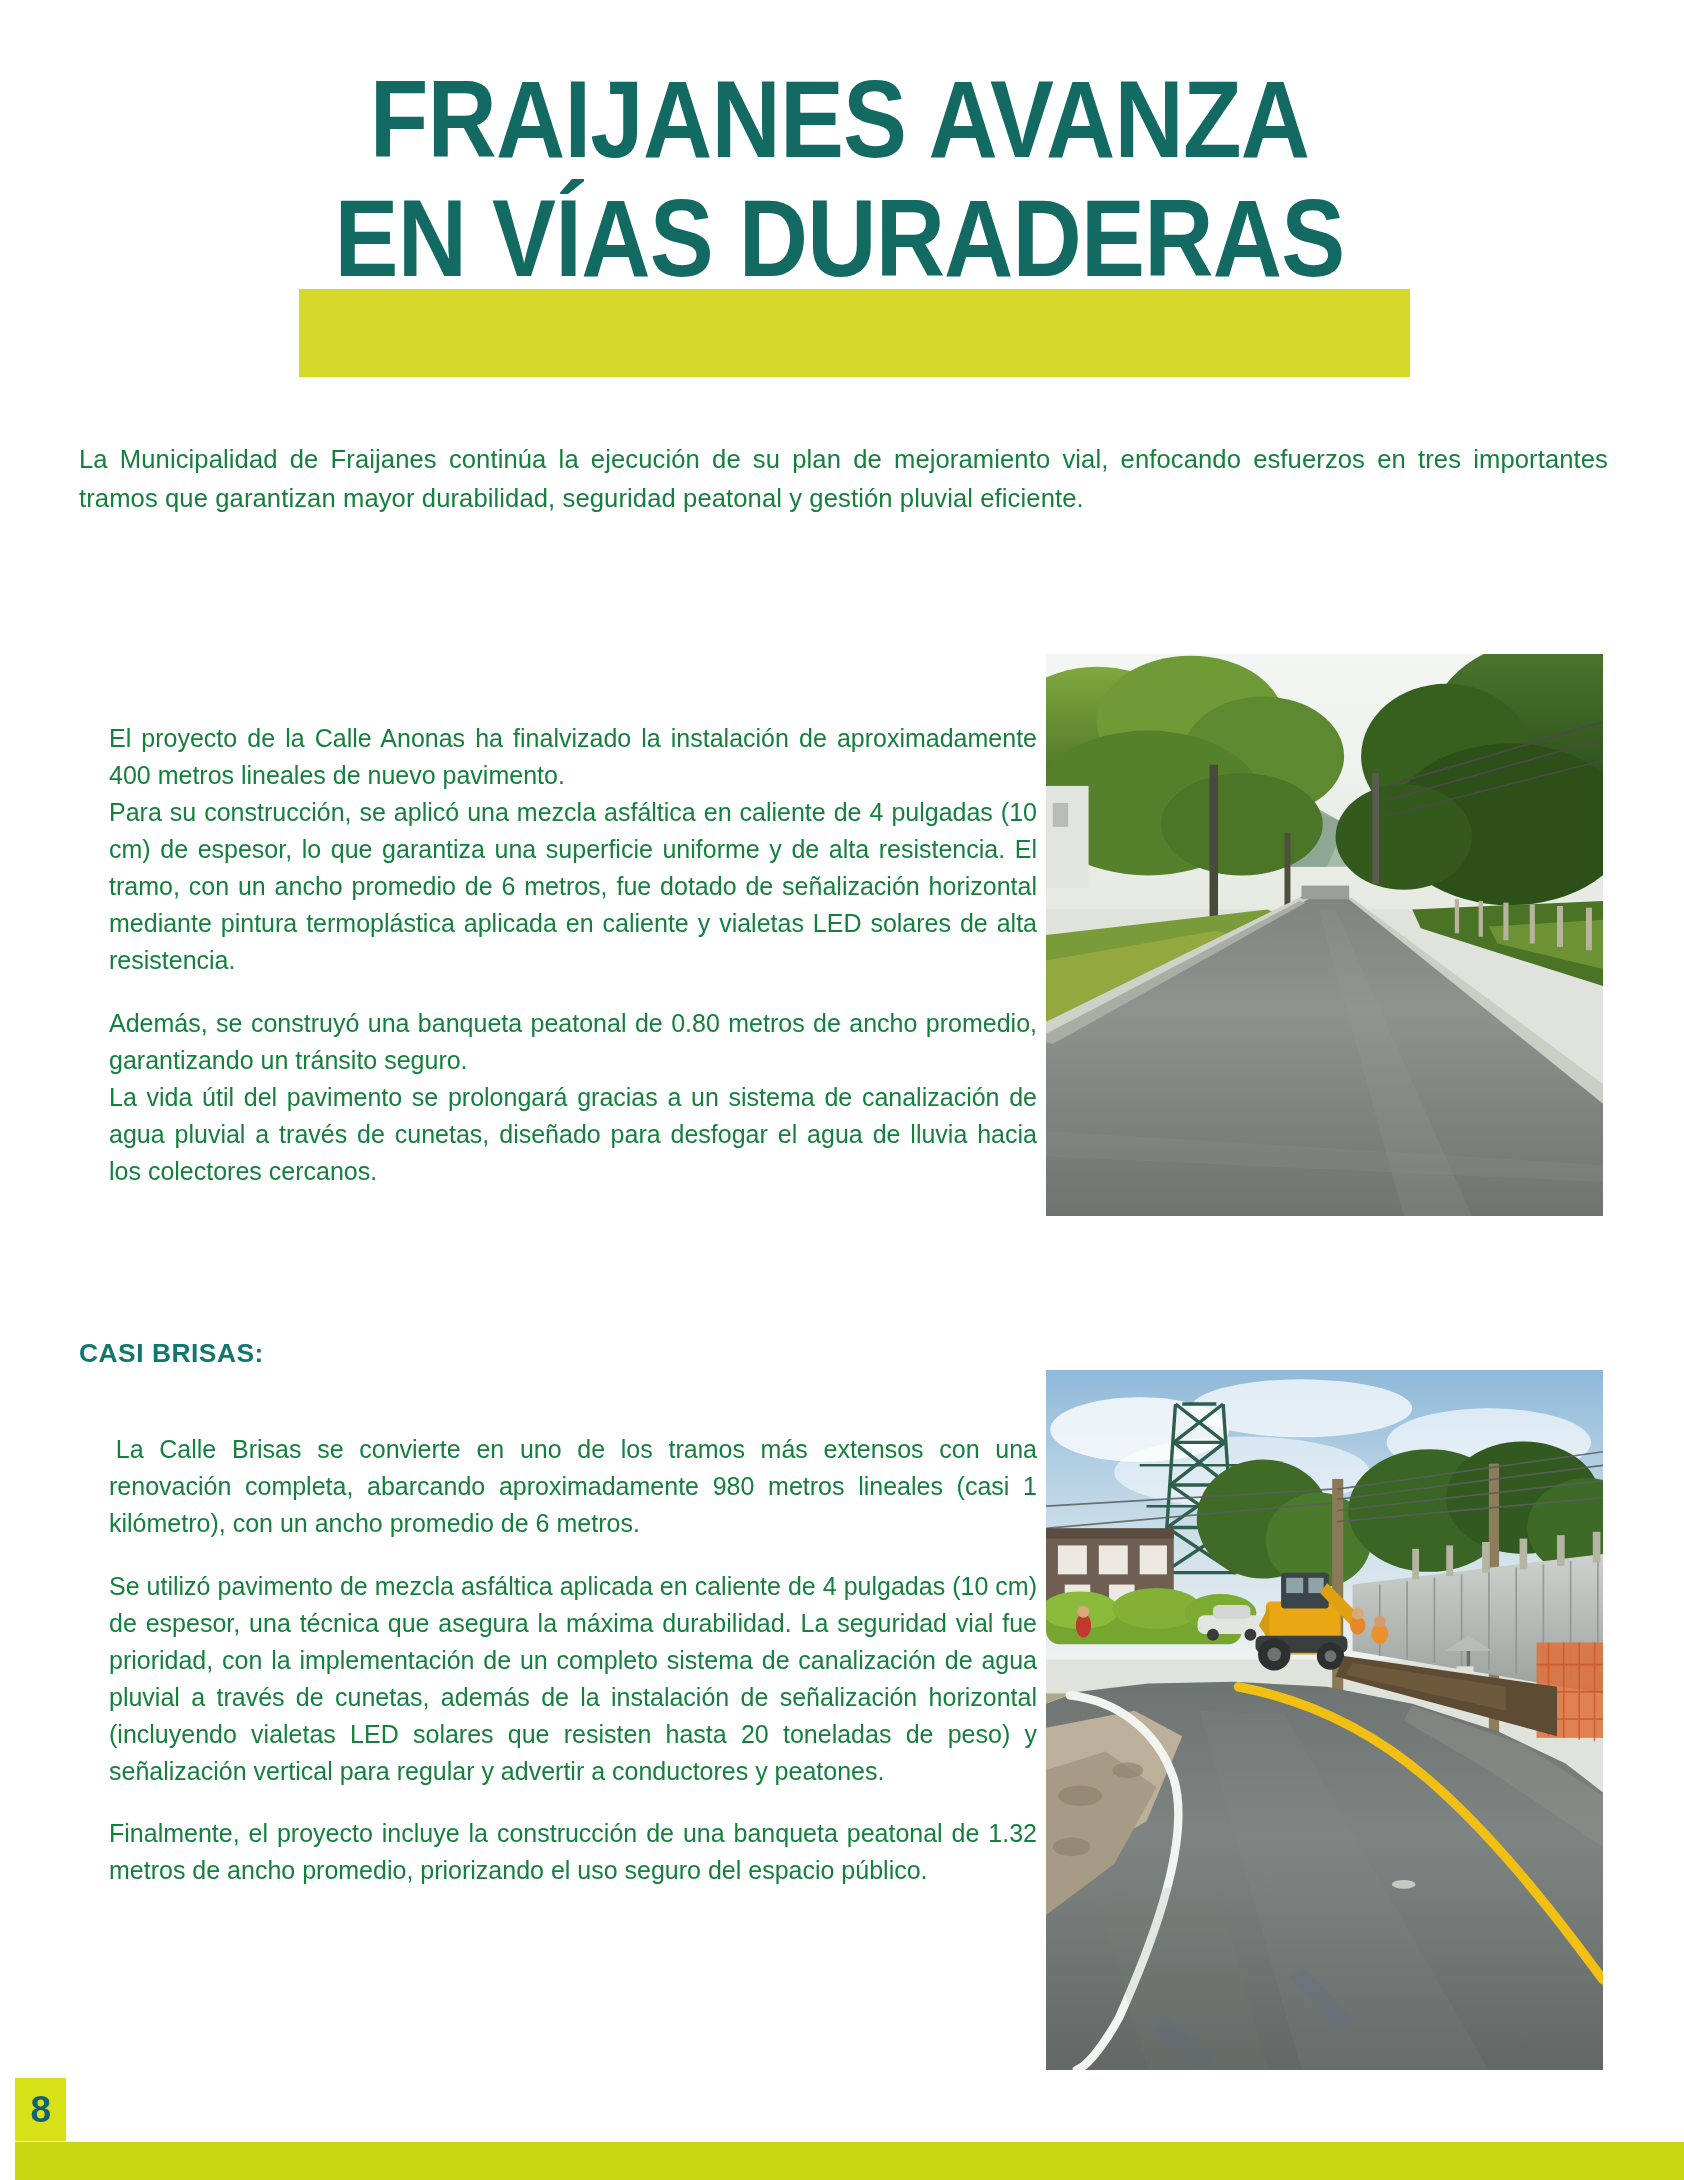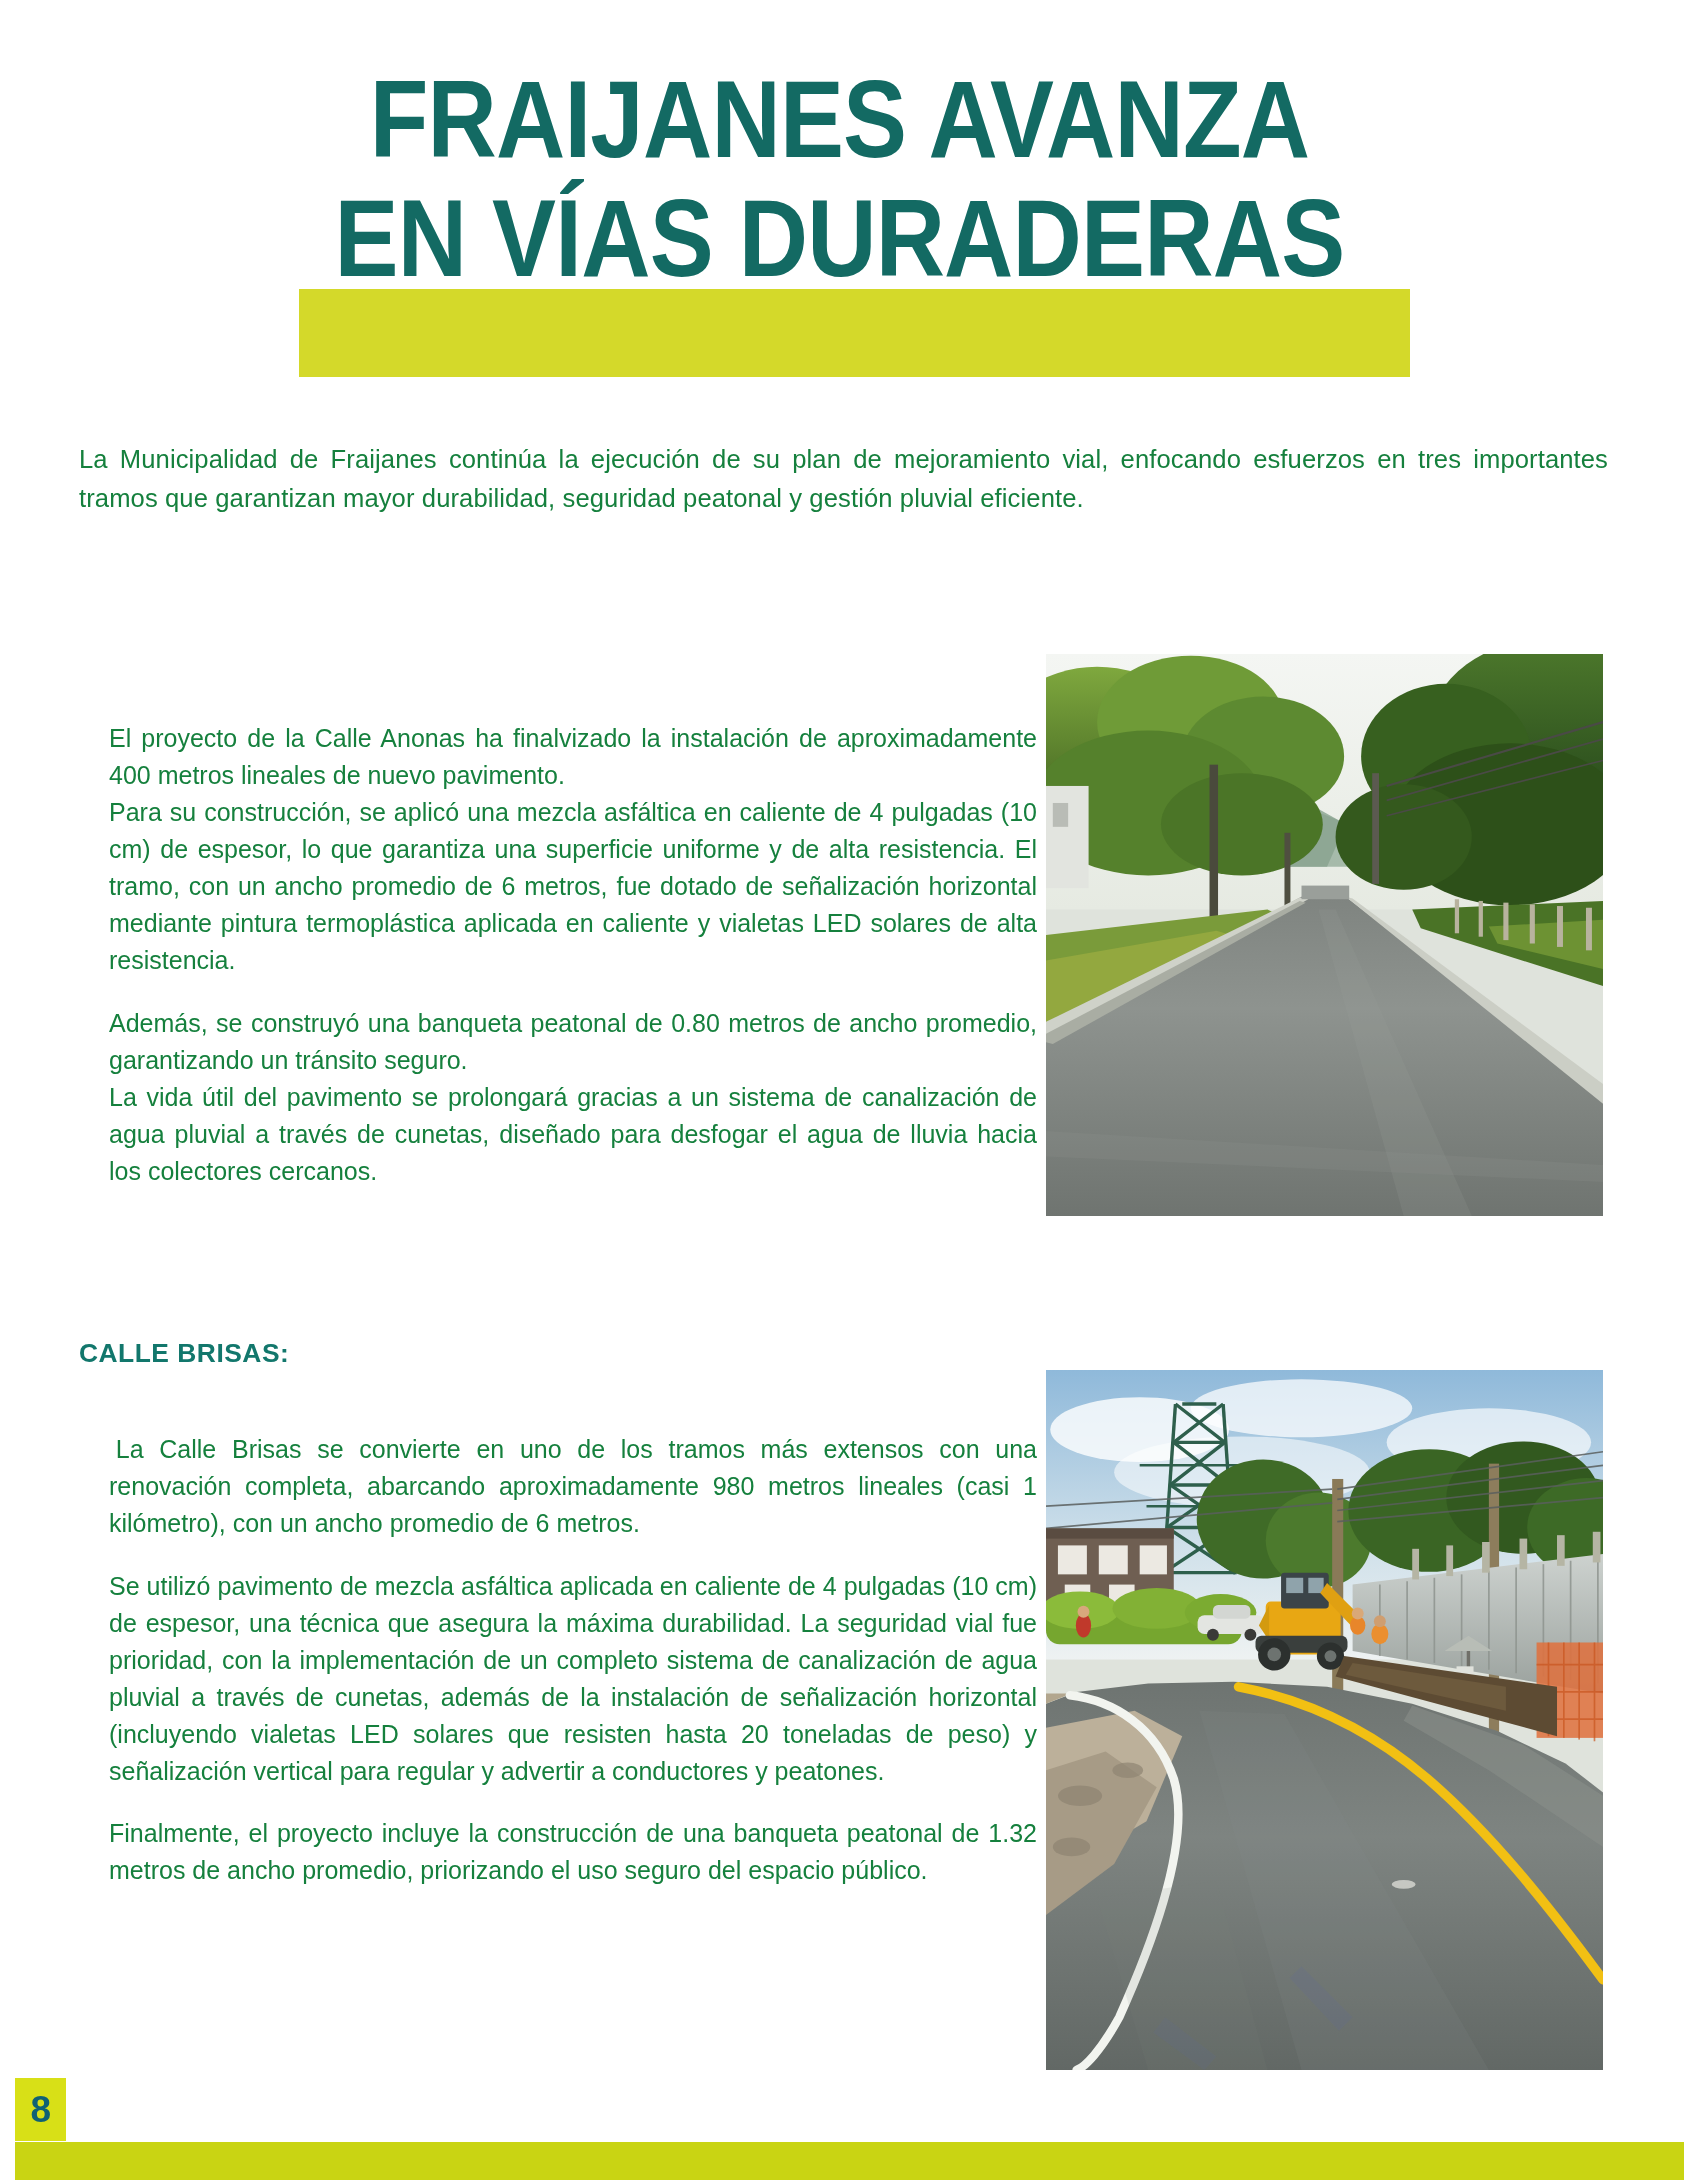--- a/index.html
+++ b/index.html
@@ -253,21 +253,21 @@
       <path d="M352 285 L360 287 L654 505 L654 528 Z" fill="#cbcec5"></path>
 
       <rect x="300" y="272" width="56" height="16" fill="#9a9f9a"></rect>
 
       <path d="M320 300 L340 300 L500 660 L420 660 Z" fill="#9aa09b" opacity="0.18"></path>
       <path d="M0 560 L654 600 L654 620 L0 590 Z" fill="#8b908b" opacity="0.25"></path>
     </svg>
   </div>
 
   <div class="sec-heading heading-brisas">
-    <span class="hl1">CALLE BRISAS:</span>
+    <span class="hl1">CASI BRISAS:</span>
   </div>
 
   <div class="body-col body-brisas">
     <p class="gap-after indented">La Calle Brisas se convierte en uno de los tramos más extensos con una renovación completa, abarcando aproximadamente 980 metros lineales (casi 1 kilómetro), con un ancho promedio de 6 metros.</p>
     <p class="gap-after">Se utilizó pavimento de mezcla asfáltica aplicada en caliente de 4 pulgadas (10 cm) de espesor, una técnica que asegura la máxima durabilidad. La seguridad vial fue prioridad, con la implementación de un completo sistema de canalización de agua pluvial a través de cunetas, además de la instalación de señalización horizontal (incluyendo vialetas LED solares que resisten hasta 20 toneladas de peso) y señalización vertical para regular y advertir a conductores y peatones.</p>
     <p>Finalmente, el proyecto incluye la construcción de una banqueta peatonal de 1.32 metros de ancho promedio, priorizando el uso seguro del espacio público.</p>
   </div>
 
   <div class="photo photo-brisas">
     <svg viewBox="0 0 654 822" preserveAspectRatio="xMidYMid slice">

